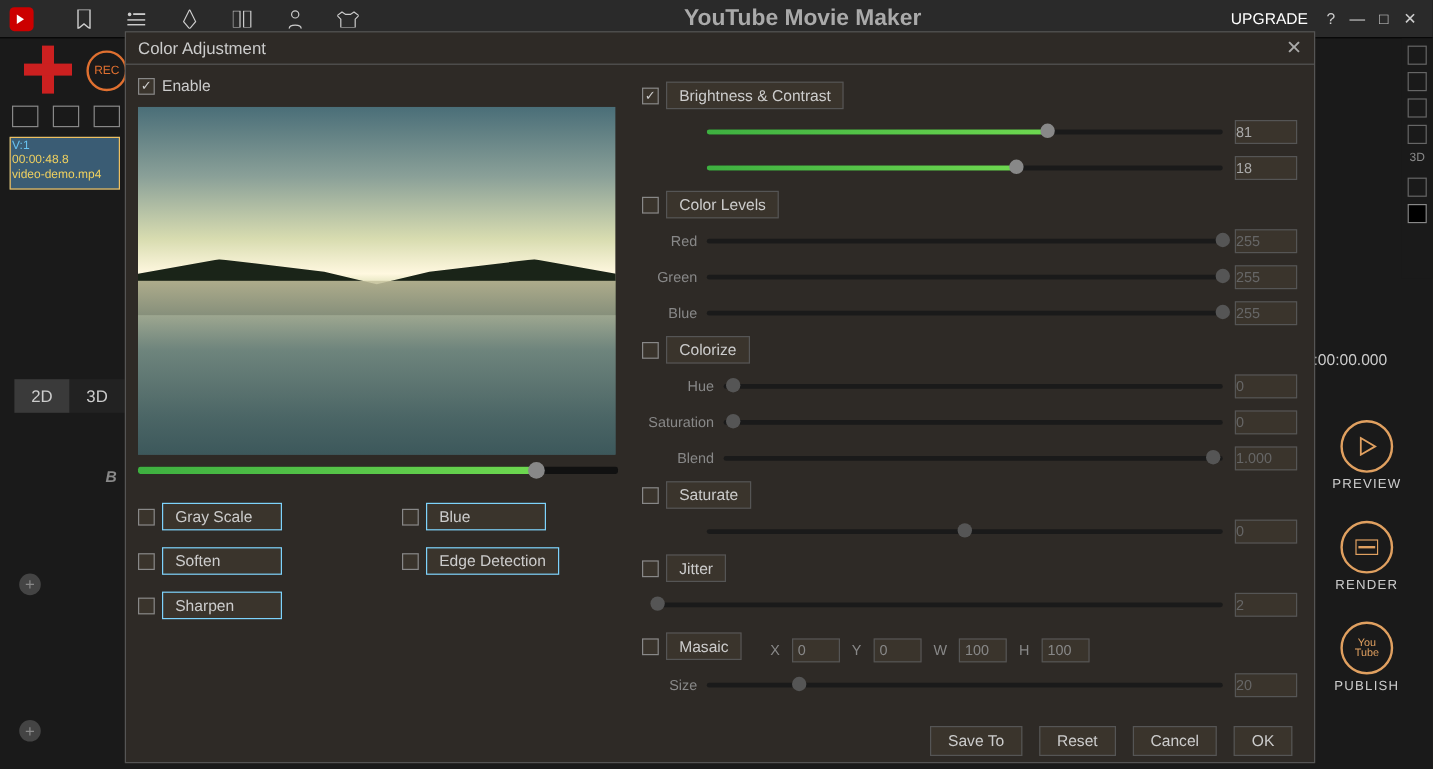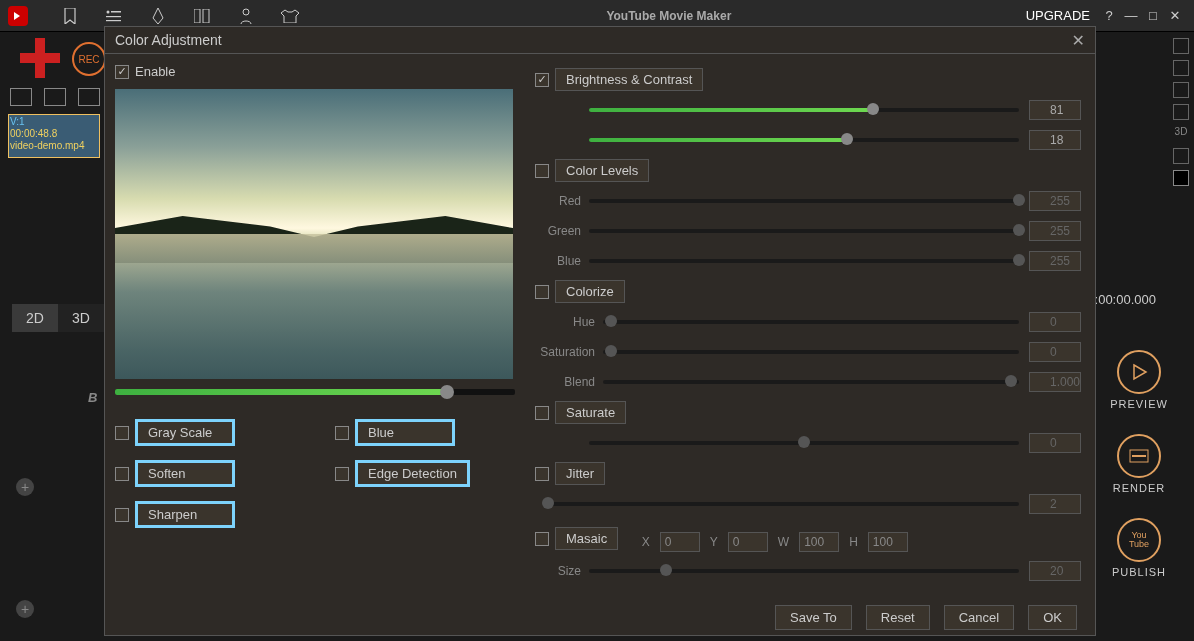--- a/index.html
+++ b/index.html
@@ -3,38 +3,38 @@
 <meta charset="utf-8">
 <style>
 * { box-sizing: border-box; margin: 0; padding: 0; font-family: Arial, sans-serif; }
 body { background: #1a1a1a; color: #ccc; font-size: 13px; width: 1194px; height: 641px; overflow: hidden; position: relative; }
 
 
 .top-bar { height: 32px; background: #2a2a2a; display: flex; align-items: center; padding: 0 8px; border-bottom: 1px solid #000; }
 .top-bar .logo { width: 20px; height: 20px; background: #cc0000; border-radius: 4px; margin-right: 20px; position: relative; }
 .top-bar .logo::after { content: ""; position: absolute; left: 6px; top: 6px; border-left: 6px solid #fff; border-top: 4px solid transparent; border-bottom: 4px solid transparent; }
 .top-bar .tool-icon { width: 24px; height: 24px; margin: 0 10px; color: #ccc; display: flex; align-items: center; justify-content: center; cursor: pointer; }
-.top-bar .title { flex: 1; text-align: center; font-size: 12px; font-weight: bold; color: #aaa; }
+.top-bar .title { flex: 1; text-align: center; font-size: 19px; font-weight: bold; color: #aaa; }
 .top-bar .upgrade { color: #ffffff; font-size: 13px; margin-right: 8px; cursor: pointer; }
 .top-bar .win-btn { width: 16px; margin: 0 3px; cursor: pointer; color: #ccc; text-align: center; }
 
 
 .bg-plus { position: absolute; left: 20px; top: 38px; width: 40px; height: 40px; }
 .bg-plus::before, .bg-plus::after { content:""; position:absolute; background:#cc2020; }
 .bg-plus::before { left: 15px; top: 0; width: 10px; height: 40px; }
 .bg-plus::after { left: 0; top: 15px; width: 40px; height: 10px; }
 .bg-rec-circle { position: absolute; left: 72px; top: 42px; width: 34px; height: 34px; border: 2px solid #e07030; border-radius: 50%; color: #e07030; font-size: 10px; display: flex; align-items: center; justify-content: center; }
 .bg-icon-row { position: absolute; left: 10px; top: 88px; display: flex; gap: 12px; }
 .bg-icon-row span { width: 22px; height: 18px; border: 1px solid #888; display: inline-block; }
 
 .clip-thumb { position: absolute; left: 8px; top: 114px; width: 92px; height: 44px; background: #3a5c74; border: 1px solid #efc060; font-size: 10px; line-height: 1.2; padding: 1px; color: #efd060; }
 .clip-thumb .t1 { color: #68c2f0; }
 .clip-thumb .t2 { color: #efd060; }
 
-.tab-2d3d { position: absolute; left: 12px; top: 304px; display: flex; }
+.tab-2d3d { position: absolute; left: 12px; top: 316px; display: flex; }
 .tab-2d3d div { padding: 6px 14px; background: #222; color: #ccc; font-size: 14px; cursor: pointer; }
 .tab-2d3d div.active { background: #3a3a3a; }
 
 .bg-label-b { position: absolute; left: 88px; top: 390px; color: #888; font-style: italic; font-weight: bold; }
 .bg-add-btn { position: absolute; left: 16px; width: 18px; height: 18px; border-radius: 50%; background: #444; color: #888; text-align: center; line-height: 18px; font-size: 14px; cursor: pointer; }
 
 .right-strip { position: absolute; right: 0; top: 32px; width: 26px; height: 200px; background: #1a1a1a; }
 .right-strip div { width: 16px; height: 16px; margin: 6px auto; border: 1px solid #666; }
 
 .right-buttons { position: absolute; right: 20px; top: 350px; width: 70px; text-align: center; }
@@ -61,35 +61,35 @@
 .preview-img .reflect { position: absolute; top: 50%; left: -5%; width: 110%; height: 50%; background: linear-gradient(180deg, #c8c4a0 0%, #6a8078 40%, #3a5456 100%); opacity: 0.85; }
 
 .slider-fat { height: 6px; background: #111; position: relative; margin-top: 10px; border-radius: 2px; }
 .slider-fat .fill { height: 100%; background: linear-gradient(90deg, #3eb040, #6ed850); border-radius: 2px; }
 .slider-fat .thumb { position: absolute; top: -4px; width: 14px; height: 14px; background: #888; border-radius: 50%; margin-left: -7px; }
 
 .effect-btns { display: flex; gap: 80px; margin-top: 24px; }
 .effect-col { display: flex; flex-direction: column; gap: 14px; }
 .effect-btn { display: flex; align-items: center; width: 140px; cursor: pointer; }
 .effect-btn .sw { width: 14px; height: 14px; border: 1px solid #888; background: #3a342c; margin-right: 6px; }
-.effect-btn .txt { border: 3px solid #7dd3fc; background: #3a342c; padding: 3px 10px; min-width: 100px; font-size: 13px; }
+.effect-btn .txt { border: 1px solid #7dd3fc; background: #3a342c; padding: 3px 10px; min-width: 100px; font-size: 13px; }
 
 
 .section-head { display: flex; align-items: center; margin: 4px 0 8px 0; }
 .section-head .sw { width: 14px; height: 14px; border: 1px solid #888; background: #3a342c; margin-right: 6px; display: flex; align-items: center; justify-content: center; cursor: pointer; font-size: 11px; }
 .section-head .txt { border: 1px solid #555; background: #3a342c; padding: 3px 10px; font-size: 13px; }
 
 .param-row { display: flex; align-items: center; margin-bottom: 8px; height: 22px; }
 .param-label { width: 46px; text-align: right; color: #888; font-size: 12px; margin-right: 8px; }
 .param-label.wide { width: 60px; }
 .param-slider { flex: 1; height: 4px; background: #1a1a1a; position: relative; border-radius: 2px; margin-right: 10px; cursor: pointer; }
 .param-slider .fill { height: 100%; background: linear-gradient(90deg, #3eb040, #6ed850); border-radius: 2px; }
 .param-slider .thumb { position: absolute; top: -5px; width: 12px; height: 12px; background: #888; border-radius: 50%; margin-left: -6px; }
 .param-slider.dim .thumb { background: #555; }
-.param-value { width: 52px; height: 20px; background: #3a342c; border: 1px solid #555; color: #aaa; font-size: 12px; padding: 0 20px; line-height: 18px; }
+.param-value { width: 52px; height: 20px; background: #3a342c; border: 1px solid #555; color: #aaa; font-size: 12px; padding: 0 0; line-height: 18px; }
 .param-value.dim { color: #666; }
 
 .mosaic-row { display: flex; align-items: center; gap: 10px; margin: 6px 0 8px 0; }
 .mosaic-row .lbl { color: #888; font-size: 12px; }
 .mosaic-row .val { width: 40px; height: 20px; background: #3a342c; border: 1px solid #555; color: #888; font-size: 12px; padding: 0 4px; line-height: 18px; }
 
 .modal-footer { height: 36px; display: flex; align-items: center; justify-content: flex-end; gap: 14px; padding: 0 18px; }
 .modal-footer button { background: #3a342c; border: 1px solid #555; color: #ccc; padding: 4px 14px; font-size: 13px; cursor: pointer; }
 </style>
 </head>

